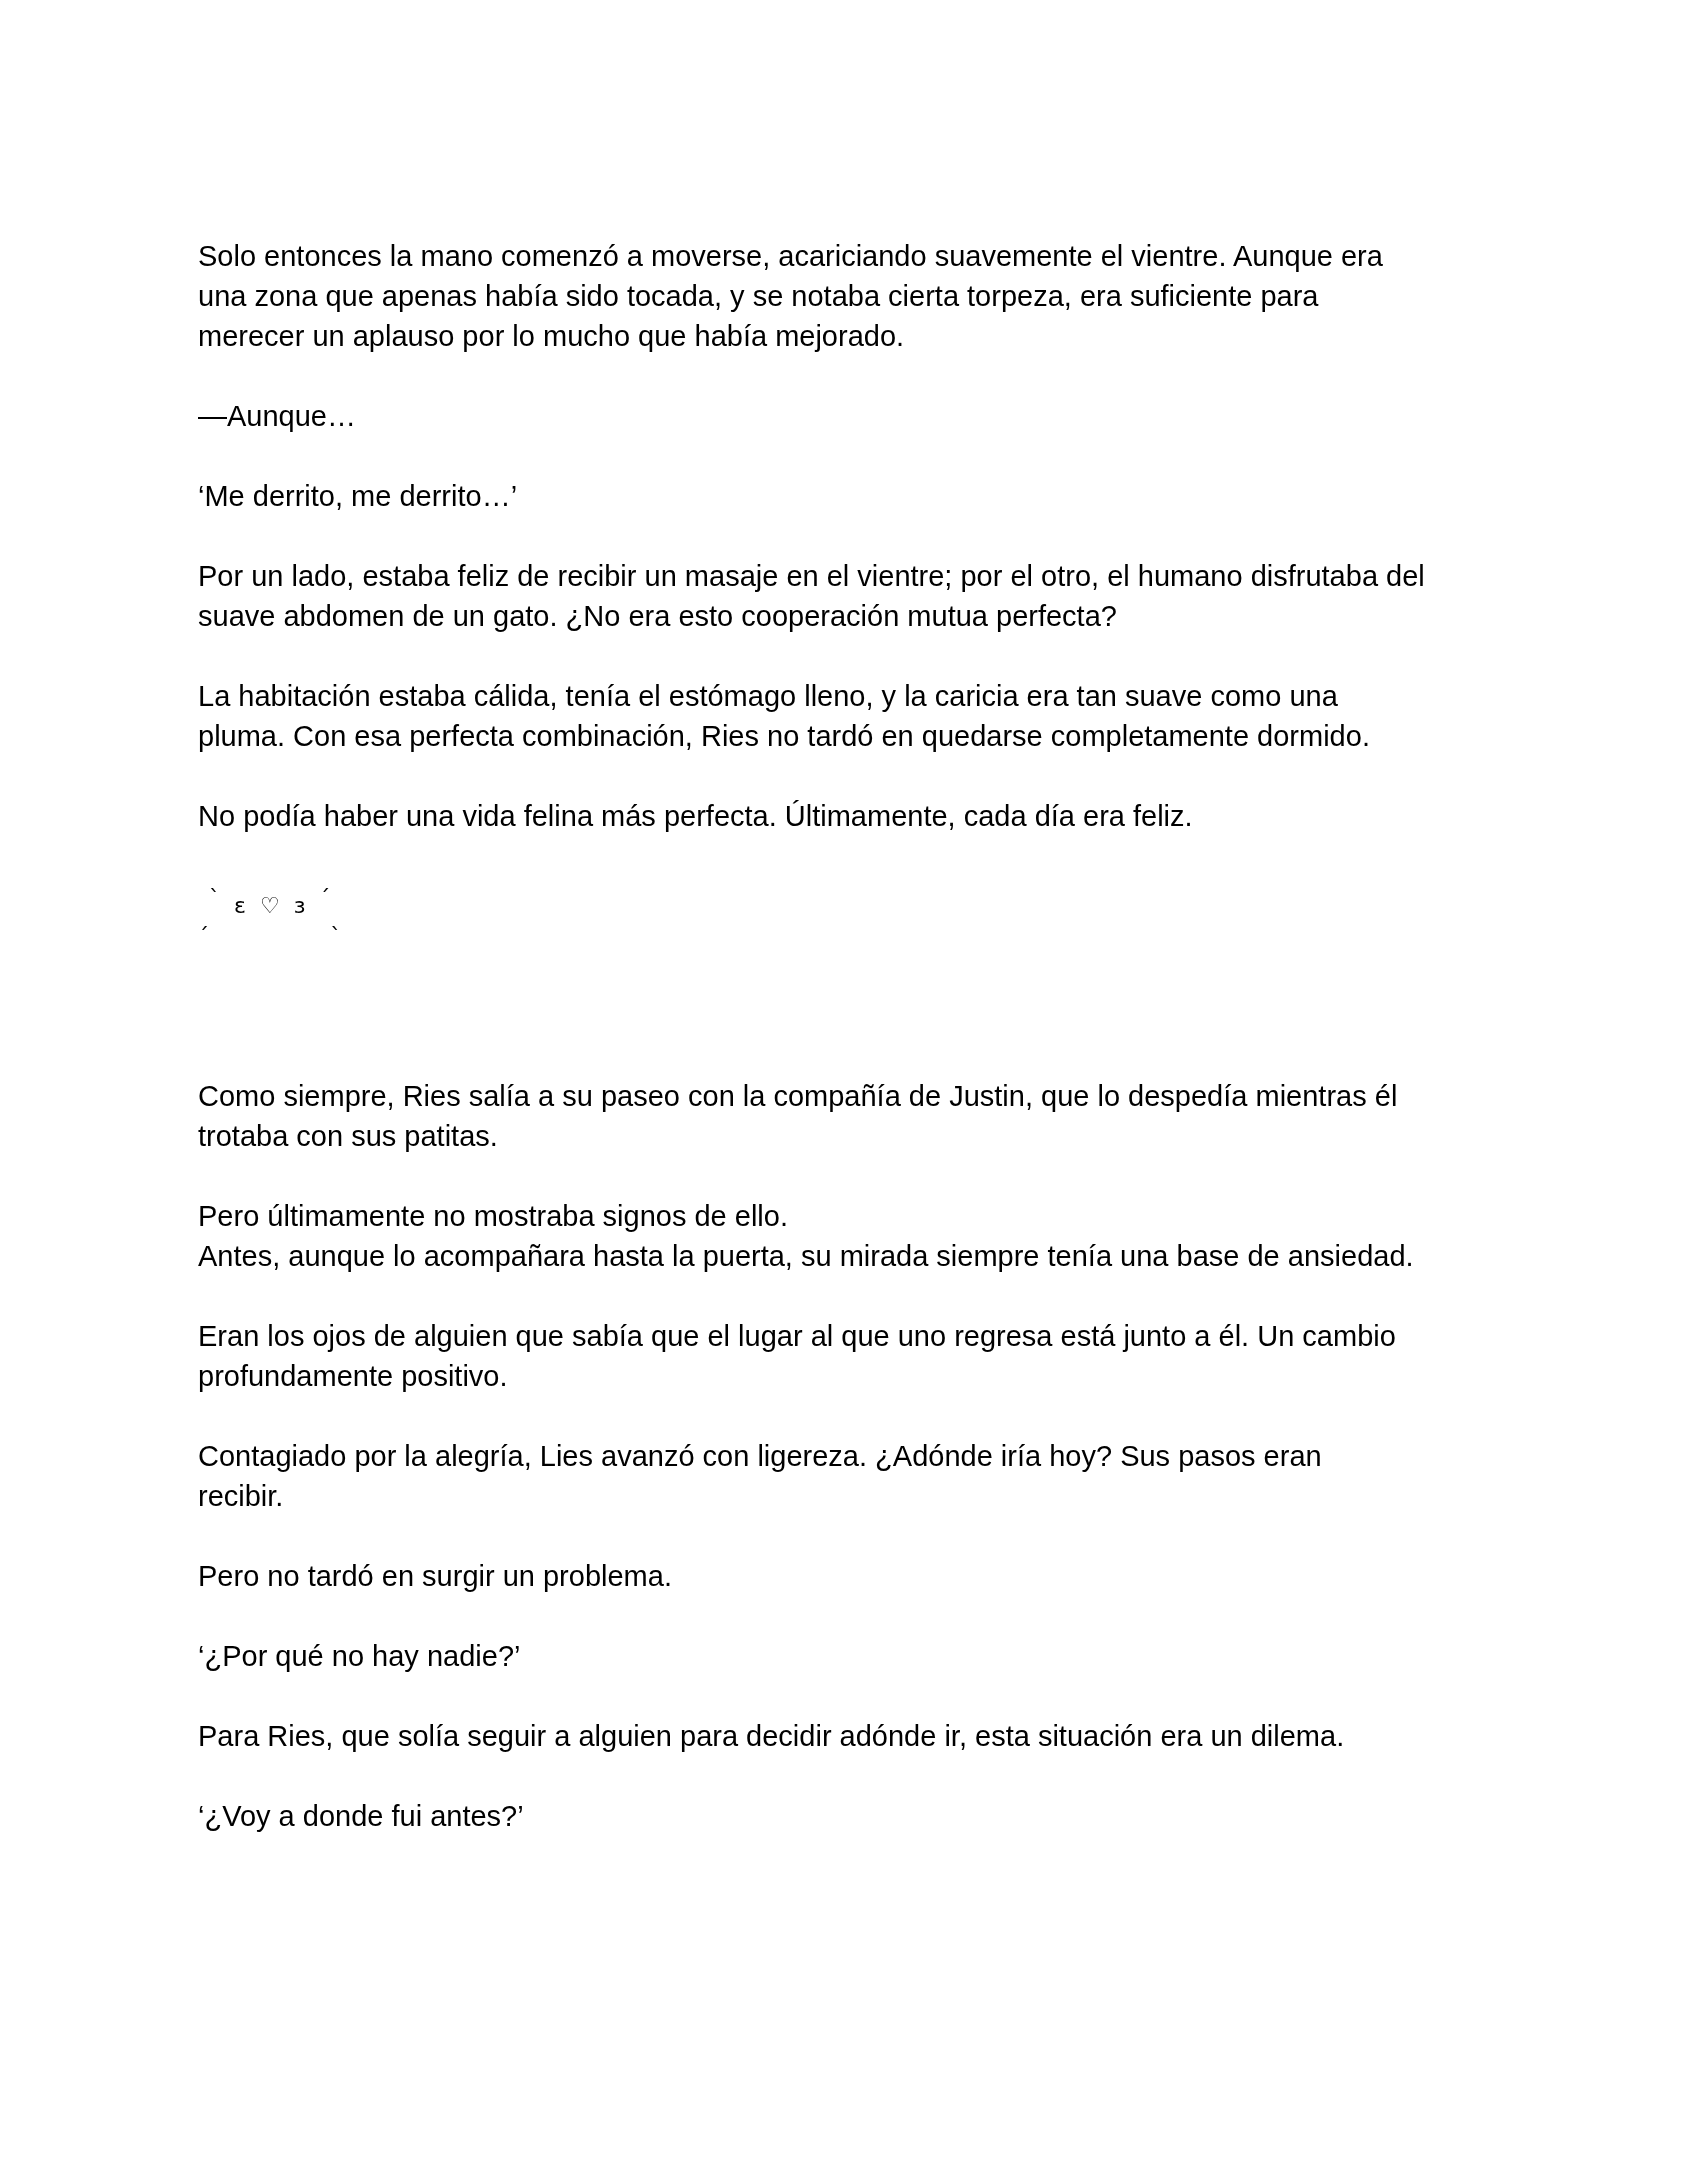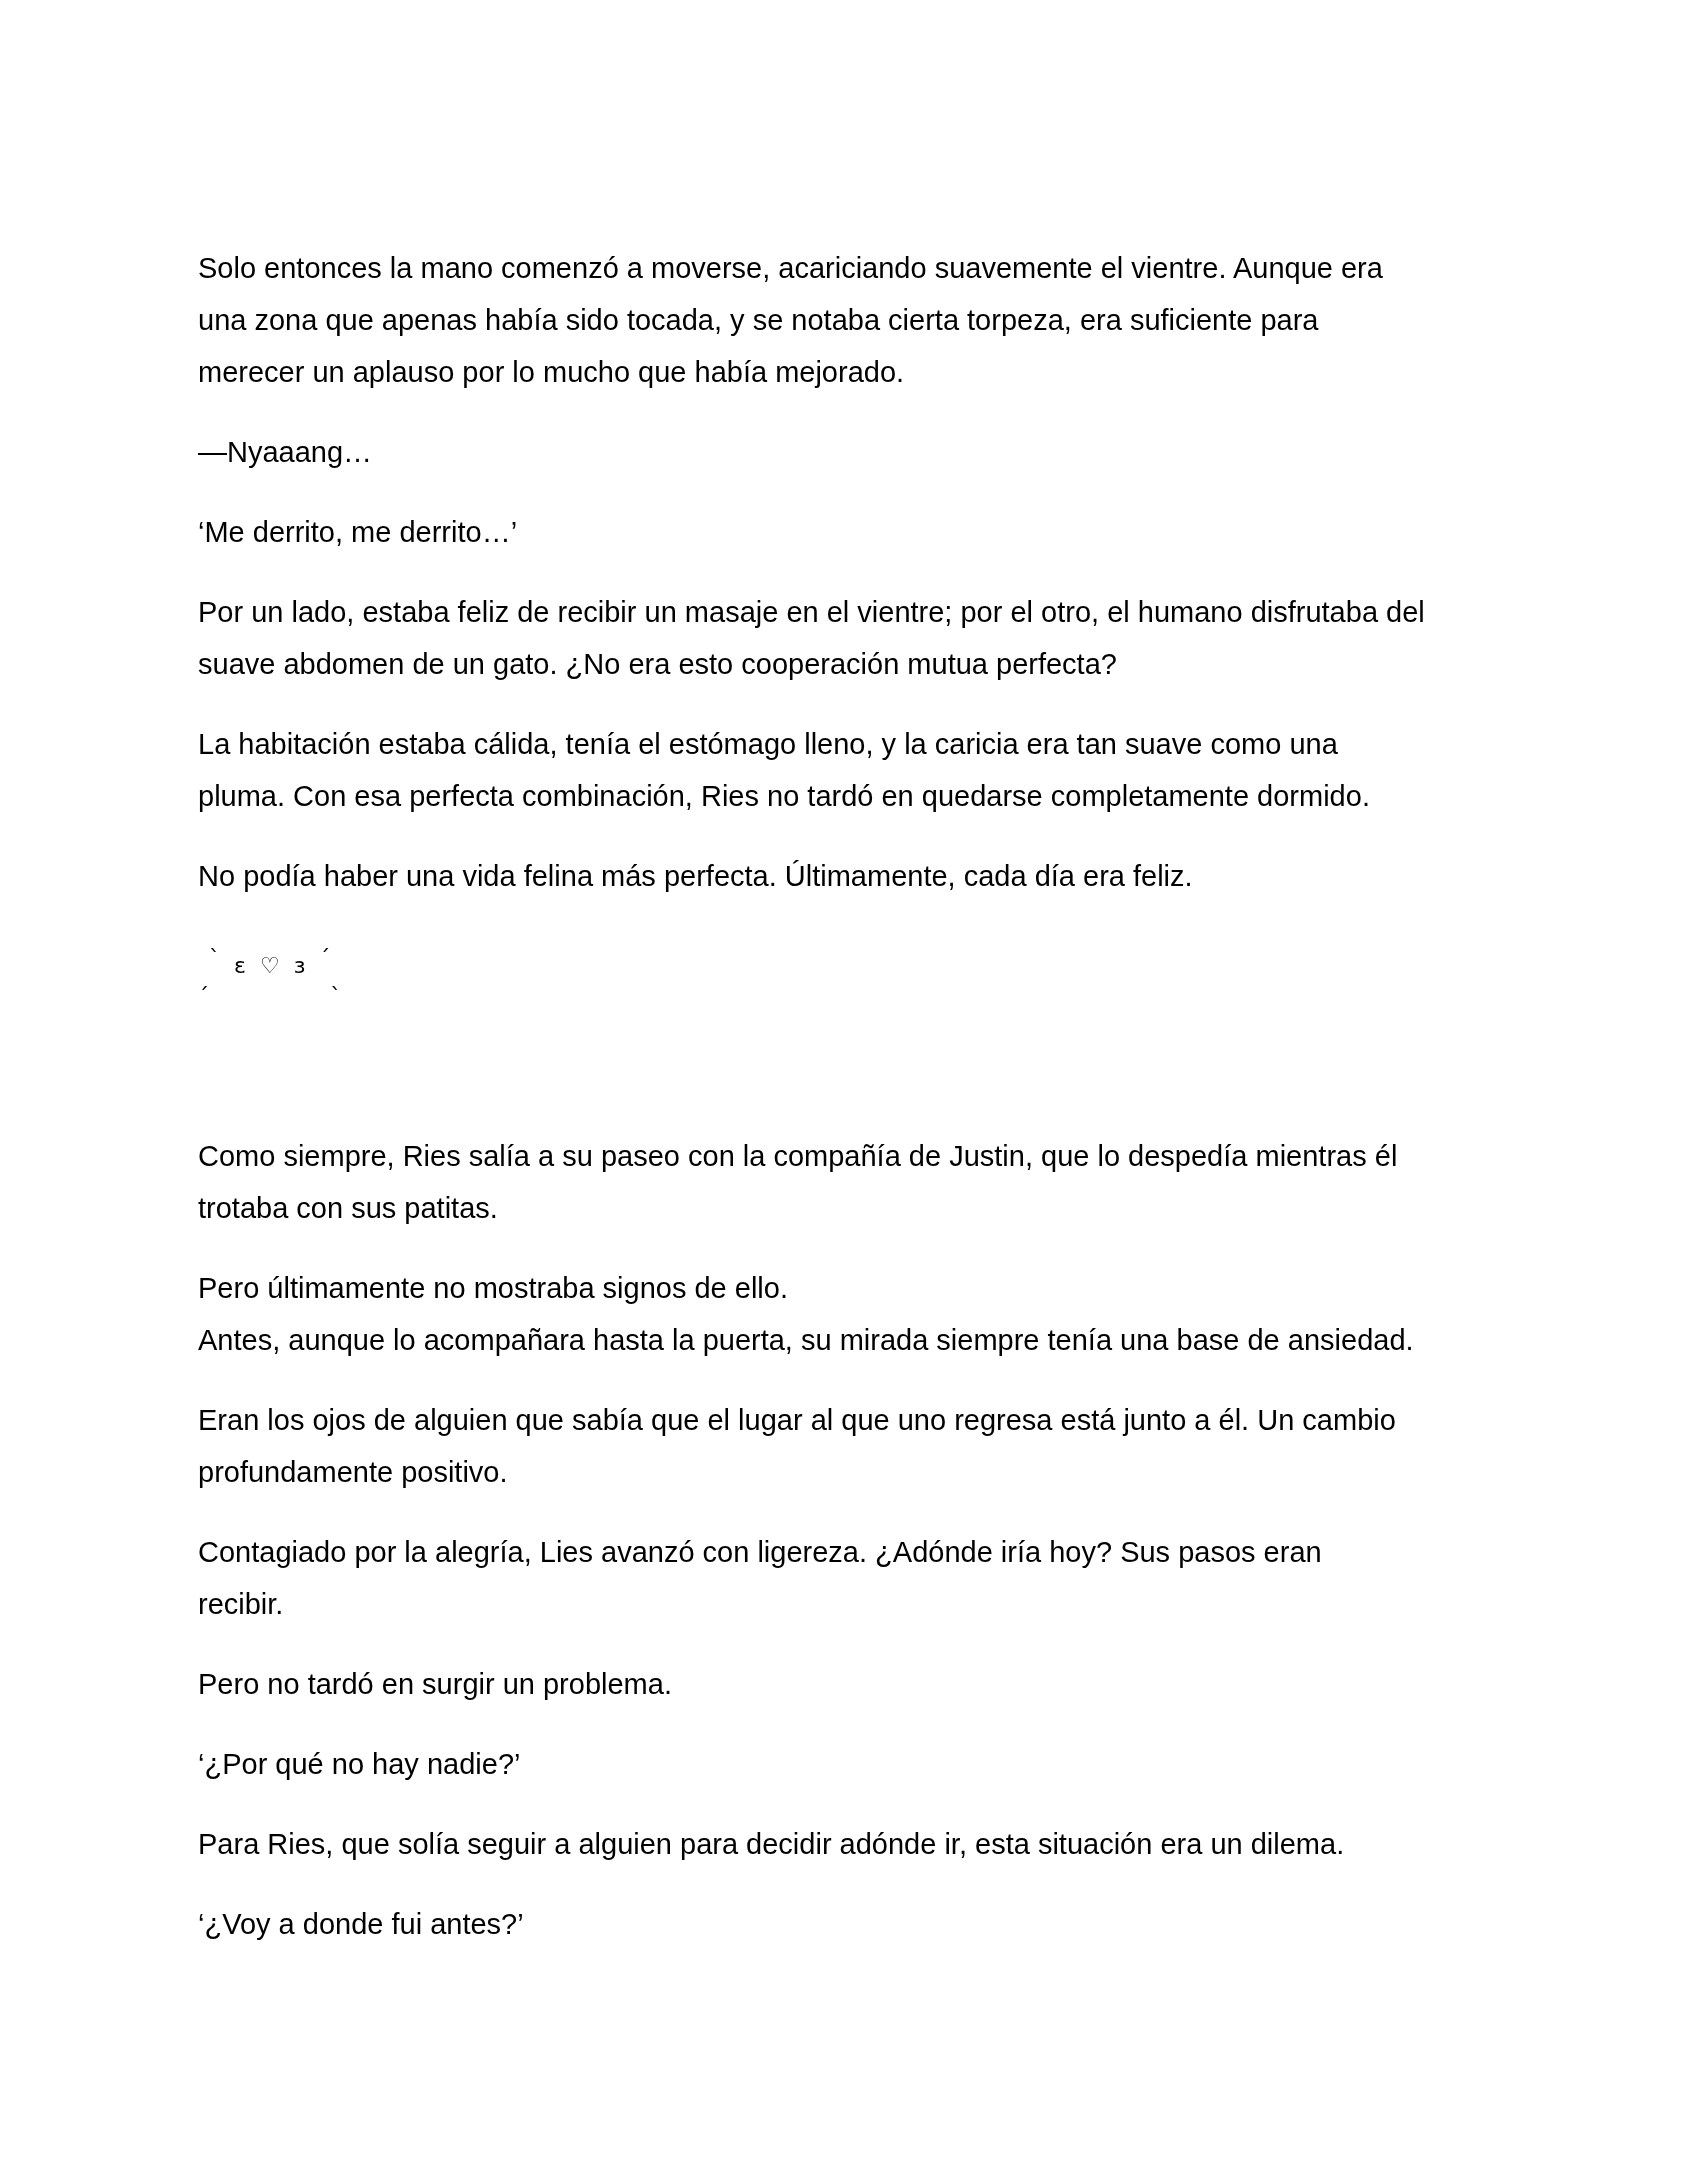--- a/index.html
+++ b/index.html
@@ -23,21 +23,20 @@
       font-size: 29px;
       line-height: 40px;
     }
     .para {
       margin: 0 0 40px 0;
     }
     .line {
       display: block;
       white-space: nowrap;
       height: 40px;
-      margin-top: 12px;
     }
     .italic { }
     .upright { font-style: normal; }
     .divider {
       height: 40px;
       margin: 0 0 160px 0;
       position: relative;
       top: 10px;
       font-family: "DejaVu Sans", sans-serif;
       font-size: 22px;
@@ -55,21 +54,21 @@
 <body>
 
 <div class="page">
 
   <p class="para">
     <span class="line">Solo entonces la mano comenzó a moverse, acariciando suavemente el vientre. Aunque era</span>
     <span class="line">una zona que apenas había sido tocada, y se notaba cierta torpeza, era suficiente para</span>
     <span class="line">merecer un aplauso por lo mucho que había mejorado.</span>
   </p>
   <p class="para">
-    <span class="line">—Nyaaang…</span>
+    <span class="line">—Aunque…</span>
   </p>
   <p class="para italic">
     <span class="line">‘Me derrito, me derrito…’</span>
   </p>
   <p class="para">
     <span class="line">Por un lado, estaba feliz de recibir un masaje en el vientre; por el otro, el humano disfrutaba del</span>
     <span class="line">suave abdomen de un gato. ¿No era esto cooperación mutua perfecta?</span>
   </p>
   <p class="para">
     <span class="line">La habitación estaba cálida, tenía el estómago lleno, y la caricia era tan suave como una</span>

